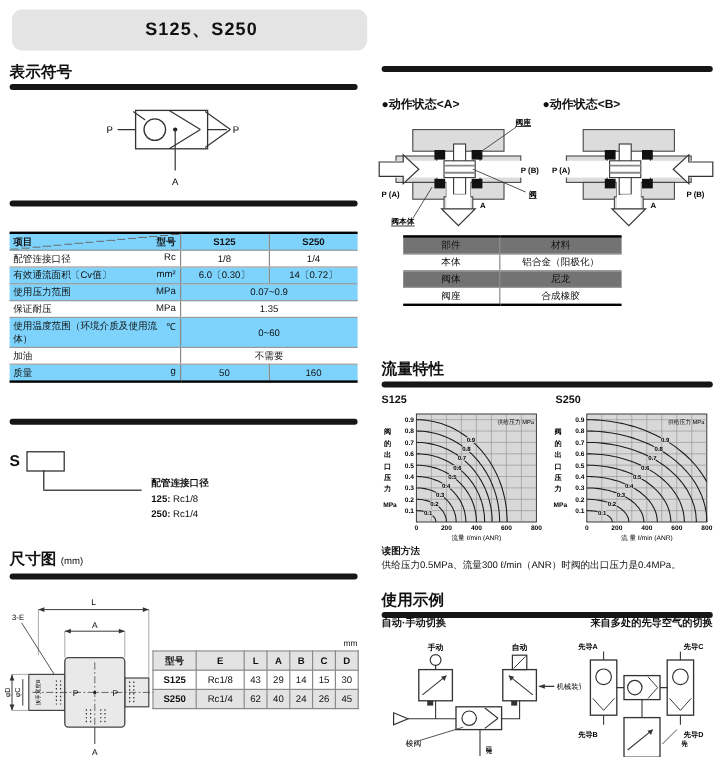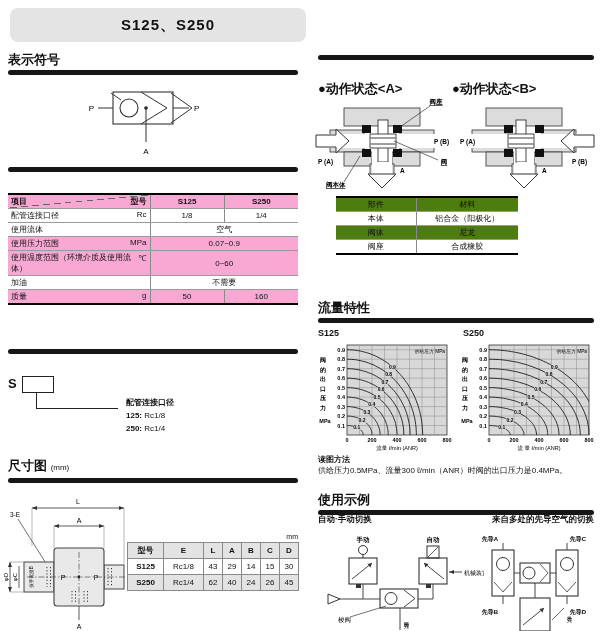--- a/index.html
+++ b/index.html
@@ -12,45 +12,45 @@
     font-weight:bold;font-size:15px;line-height:34px;letter-spacing:1px;padding-left:20px;}
   .sec-title{font-size:13px;font-weight:bold;margin:0;line-height:15px;}
   .sec-title .unit{font-size:8px;font-weight:normal;}
   .sec-bar{height:5px;background:#161616;border-radius:3px;margin-top:3px;}
   
   table{border-collapse:collapse;}
   .spec{width:290px;font-size:8px;table-layout:fixed;}
   .spec td{padding:1px 3px;height:11px;border-bottom:1px solid #9a9a9a;vertical-align:middle;}
   .spec tr.hdr td{border-top:2px solid #000;}
   .spec tr.last td{border-bottom:2px solid #000;}
-  .spec tr.gray{background:#f9a8d4;}
+  .spec tr.gray{background:#7dd3fc;}
   .spec .vline{border-left:1px solid #8a8a8a;}
   .spec .item-cell{display:flex;justify-content:space-between;}
   .spec .ctr{text-align:center;}
   .spec .diag{background:linear-gradient(to bottom right,transparent 48.8%,#666 48.8%,#666 51.2%,transparent 51.2%);}
   .spec .diag .item-cell span:first-child{align-self:flex-start;}
   .spec .bold{font-weight:bold;}
   
   .mat{width:182px;font-size:8px;table-layout:fixed;}
   .mat td{padding:1px 3px;height:11px;text-align:center;border-bottom:1px solid #9a9a9a;}
   .mat tr.hdr td{border-top:2px solid #000;}
   .mat tr.last td{border-bottom:2px solid #000;}
-  .mat tr.gray{background:#4d7c0f;font-family:Liberation Serif, serif;}
+  .mat tr.gray{background:#737373;font-family:Liberation Serif, serif;}
   .mat .vline{border-left:1px solid #8a8a8a;}
   
   .dim{font-size:8px;border:1.5px solid #555;}
   .dim td{border:1px solid #8a8a8a;text-align:center;padding:1px 2px;height:13px;}
   .dim tr.hdr{background:#e3e3e3;font-weight:bold;}
   .dim tr.gray{background:#e3e3e3;}
   .dim .bold{font-weight:bold;}
   .mm-label{font-size:7px;text-align:right;width:171px;}
   .small-note{font-size:8px;line-height:11px;}
   .small-note .nt{font-weight:bold;}
   .sub-label{font-size:8.5px;font-weight:bold;}
-  .state-label{font-size:13px;font-weight:bold;}
+  .state-label{font-size:10px;font-weight:bold;}
   .chart-name{font-size:9px;font-weight:bold;}
   svg text{font-family:"Liberation Sans", sans-serif;}
   .order-prefix{font-size:13px;font-weight:bold;}
   .order-box{width:30px;height:15px;border:1.2px solid #222;display:inline-block;}
   .order-note{font-size:8px;line-height:13px;}
   .order-note .nt{font-weight:bold;}
   .order-note .code{font-weight:bold;}
   .vl{background:#222;}
 </style>
 </head>
@@ -102,37 +102,47 @@
       <tr>
         <td>
           <div class="item-cell">
             <span>配管连接口径</span>
             <span>Rc</span>
           </div>
         </td>
         <td class="ctr vline">1/8</td>
         <td class="ctr vline">1/4</td>
       </tr>
+      <tr class="gray">
+        <td>
+          <div class="item-cell">
+            <span>有效通流面积〔Cv值〕</span>
+            <span>mm²</span>
+          </div>
+        </td>
+        <td class="ctr vline">6.0〔0.30〕</td>
+        <td class="ctr vline">14〔0.72〕</td>
+      </tr>
+      <tr class="gray">
+        <td>
+          <div class="item-cell">
+            <span>使用压力范围</span>
+            <span>MPa</span>
+          </div>
+        </td>
+        <td class="ctr vline" colspan="2">0.07~0.9</td>
+      </tr>
       <tr>
         <td>
           <div class="item-cell">
-            <span>使用流体</span>
-            <span></span>
-          </div>
-        </td>
-        <td class="ctr vline" colspan="2">空气</td>
-      </tr>
-      <tr class="gray">
-        <td>
-          <div class="item-cell">
-            <span>使用压力范围</span>
+            <span>保证耐压</span>
             <span>MPa</span>
           </div>
         </td>
-        <td class="ctr vline" colspan="2">0.07~0.9</td>
+        <td class="ctr vline" colspan="2">1.35</td>
       </tr>
       <tr class="gray">
         <td>
           <div class="item-cell">
             <span>使用温度范围（环境介质及使用流体）</span>
             <span>℃</span>
           </div>
         </td>
         <td class="ctr vline" colspan="2">0~60</td>
       </tr>

